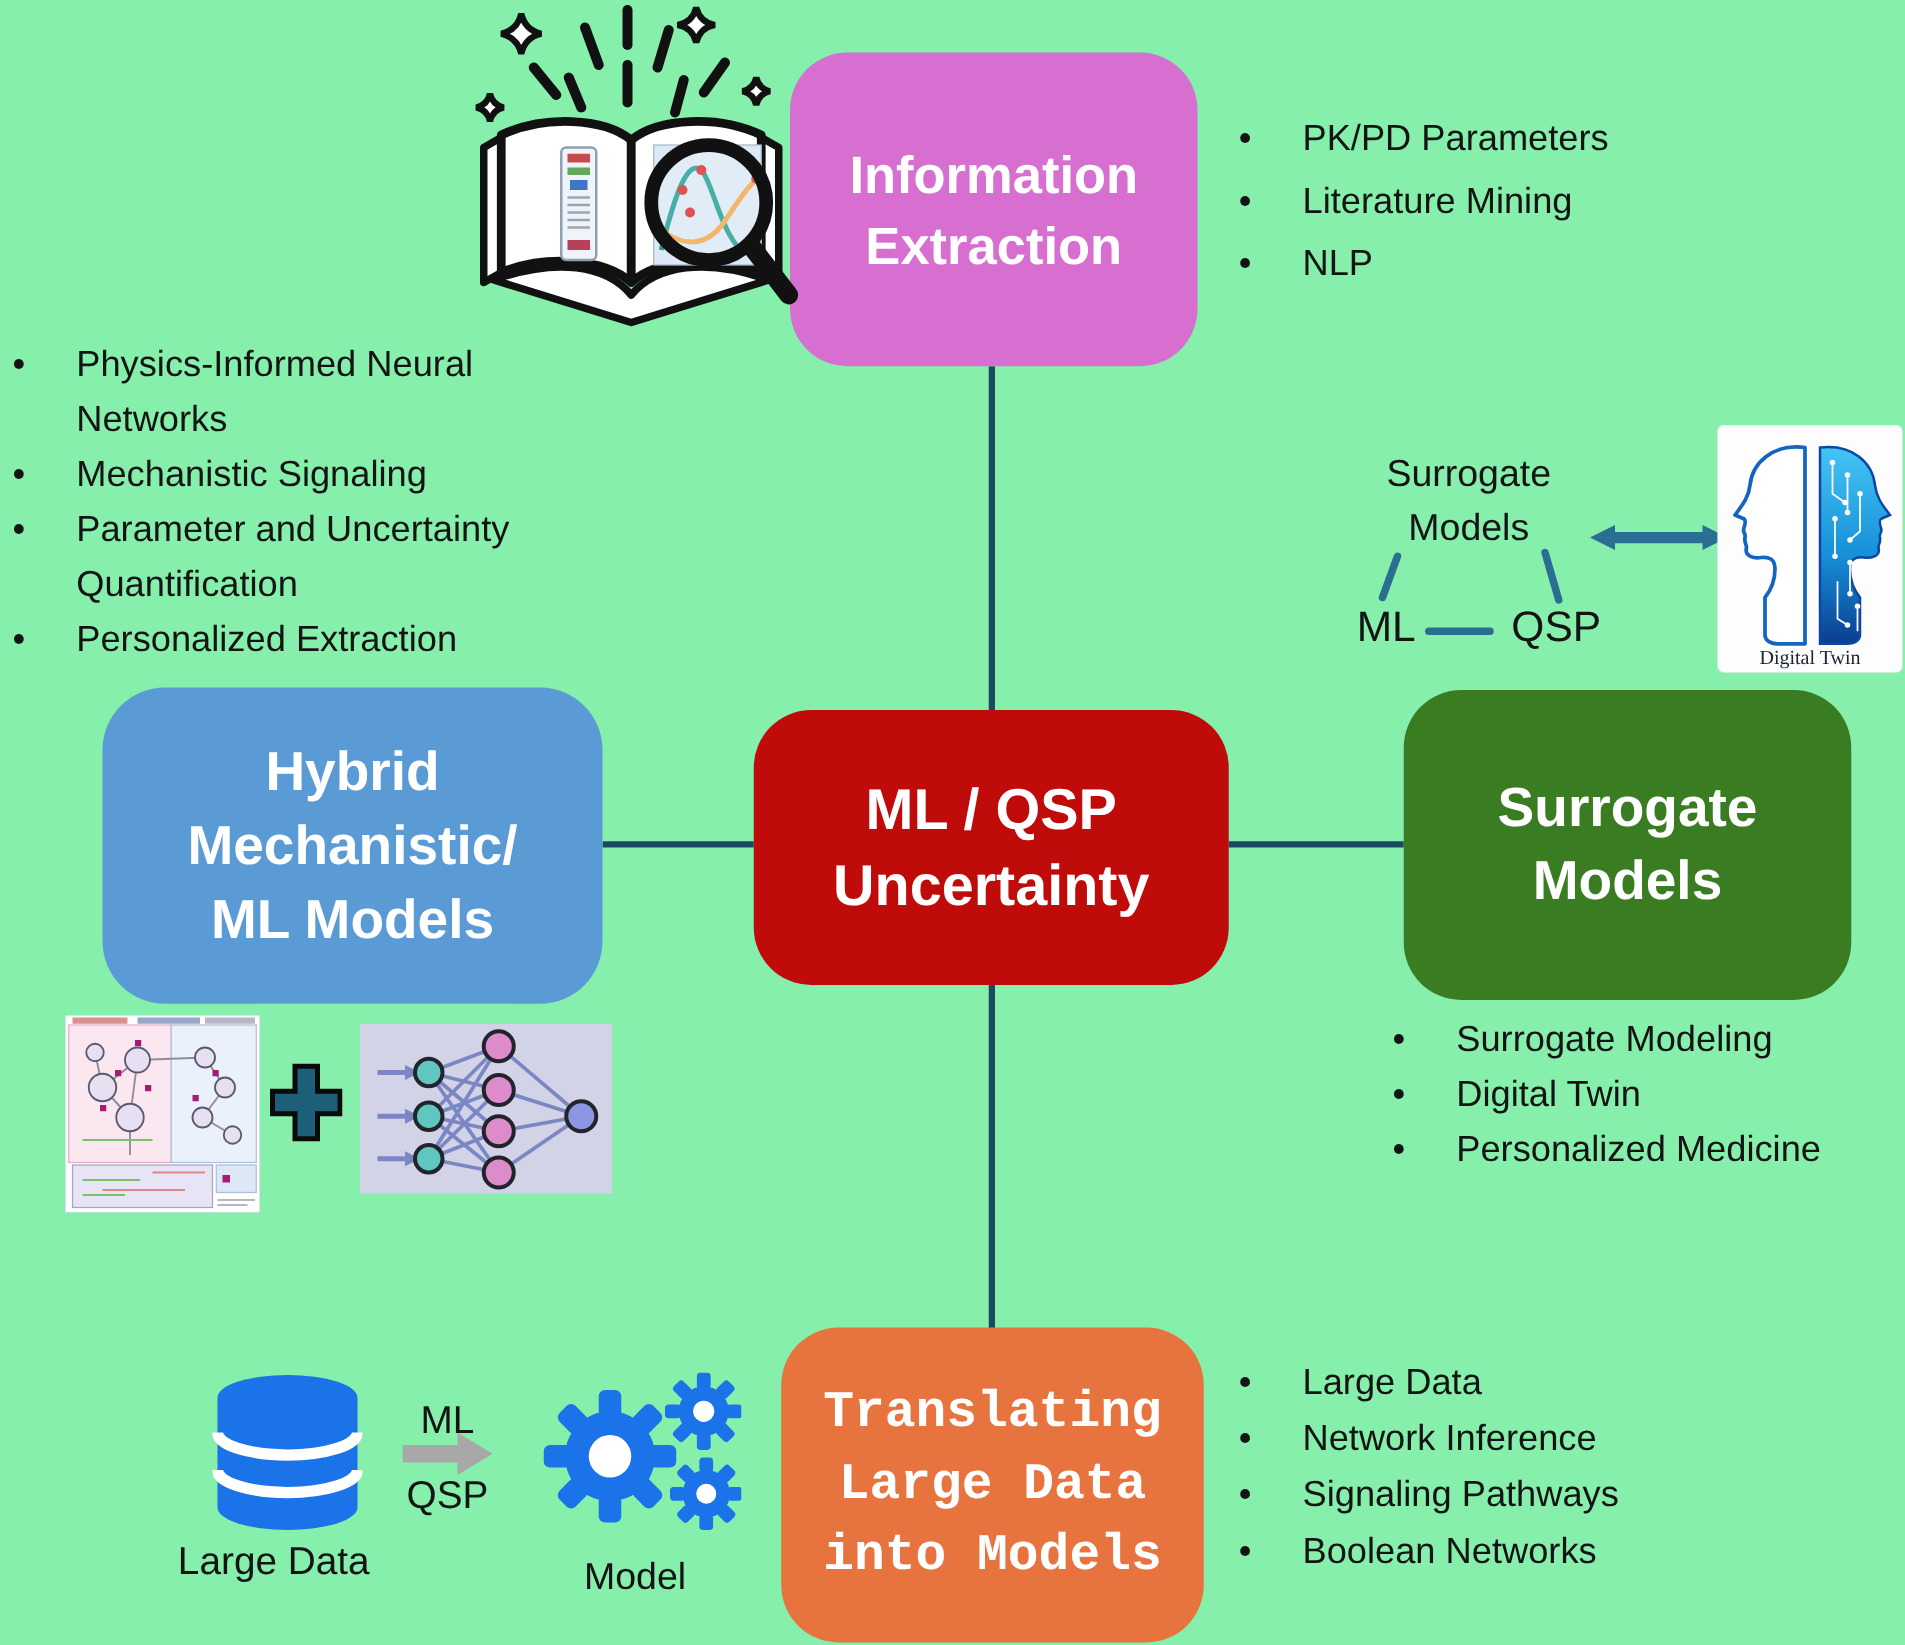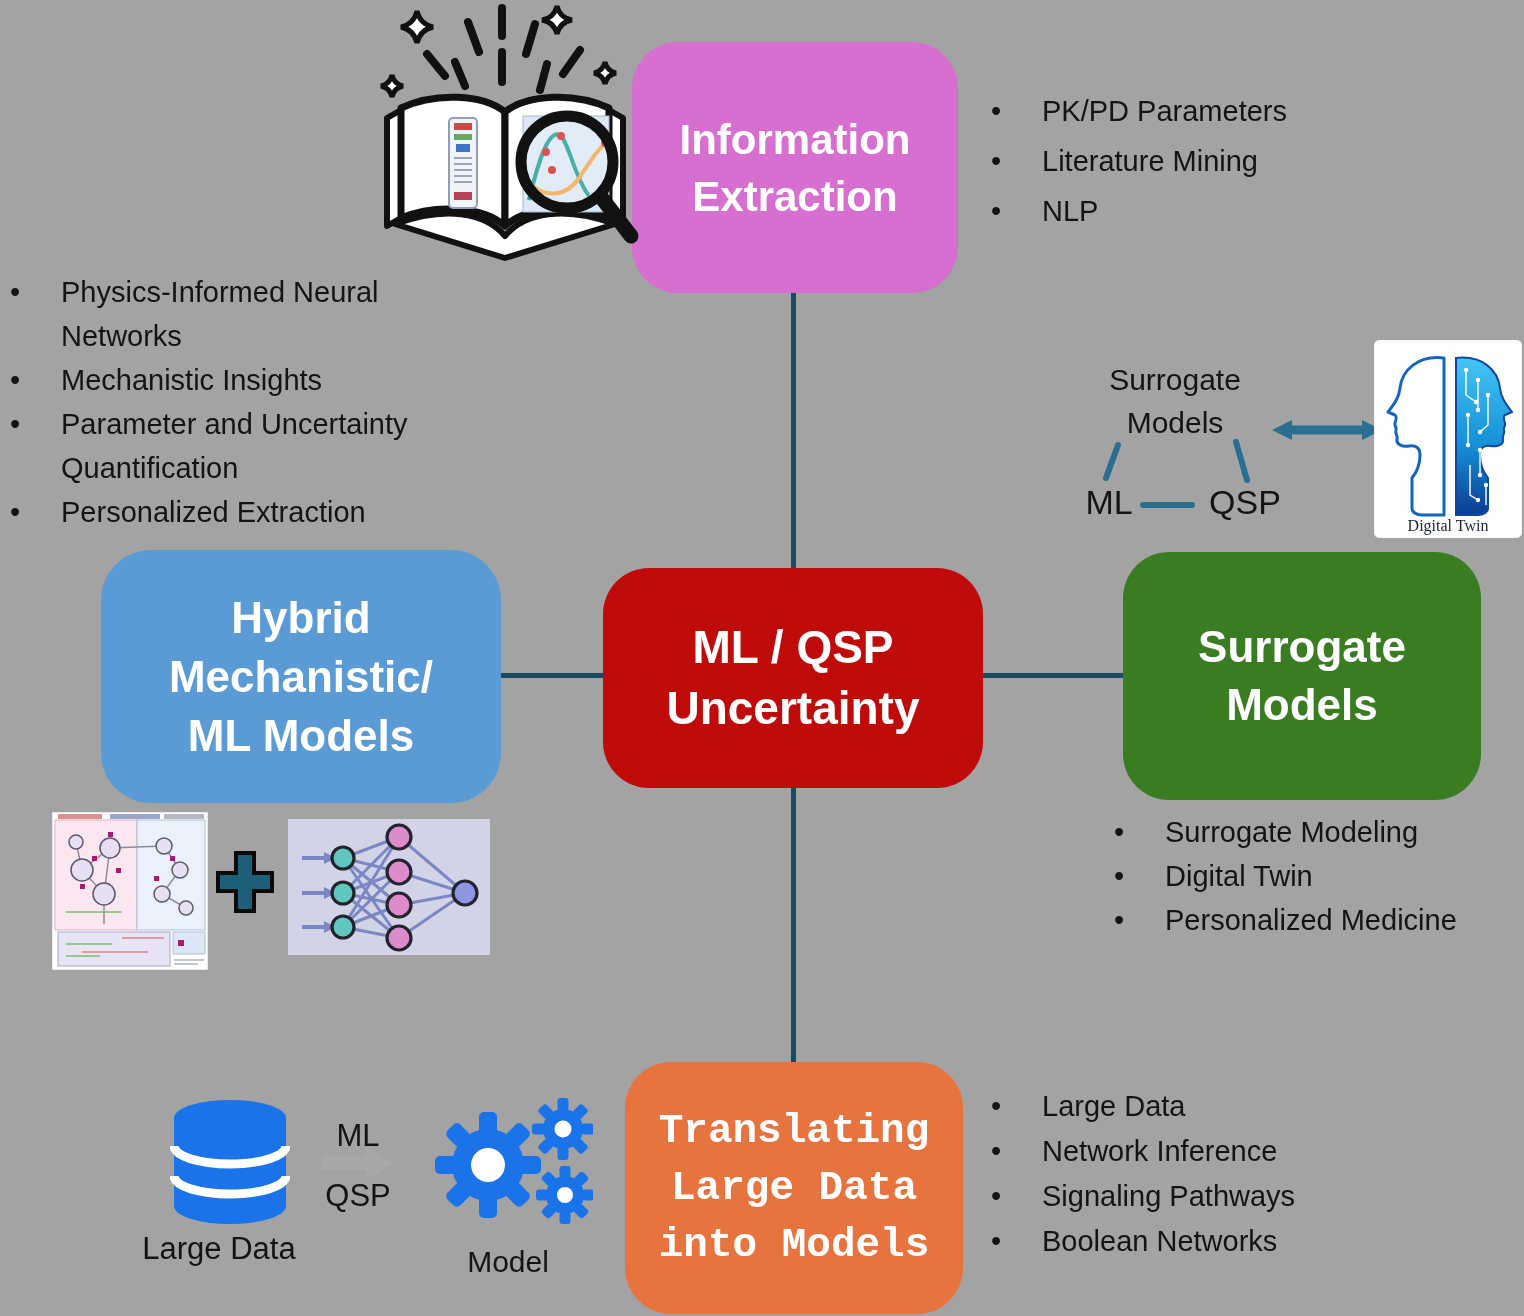--- a/index.html
+++ b/index.html
@@ -1,27 +1,27 @@
 <!DOCTYPE html>
 <html><head>
 <meta charset="utf-8">
 <style>
   html,body { margin:0; padding:0; background:#ffffff; }
   #canvas {
-    position:relative; width:1524px; height:1316px; background:#a3a3a3;
+    position:relative; width:1524px; height:1316px; background:#86efac;
     font-family:"Liberation Sans", sans-serif; color:#141414; overflow:hidden;
   }
   
   .box {
     position:absolute; display:flex; align-items:center; justify-content:center;
     text-align:center; color:#ffffff; font-weight:bold; white-space:pre-line;
   }
   .box .title { white-space:pre-line; }
   #box-top    { left:632px;  top:42px;   width:326px; height:251px; background:#d76fd0; border-radius:46px; font-size:42px; line-height:57px; }
-  #box-left   { left:82px;   top:550px;  width:400px; height:253px; background:#5b9bd5; border-radius:50px; font-size:44px; line-height:59px;margin-left:19px; }
+  #box-left   { left:82px;   top:550px;  width:400px; height:253px; background:#5b9bd5; border-radius:50px; font-size:44px; line-height:59px; }
   #box-center { left:603px;  top:568px;  width:380px; height:220px; background:#c00b0b; border-radius:46px; font-size:46px; line-height:61px; }
   #box-right  { left:1123px; top:552px;  width:358px; height:248px; background:#3a7c22; border-radius:46px; font-size:44px; line-height:58px; }
   #box-bottom { left:625px;  top:1062px; width:338px; height:252px; background:#e7743e; border-radius:46px; font-size:41px; line-height:57px;font-family:Liberation Mono, monospace; }
   
   .connector { position:absolute; background:#1b4a60; }
   #conn-top    { left:791px; top:293px; width:5px;  height:277px; }
   #conn-bottom { left:791px; top:786px; width:5px;  height:278px; }
   #conn-left   { left:482px; top:673px; width:121px; height:5px; }
   #conn-right  { left:983px; top:673px; width:140px; height:5px; }
   
@@ -90,21 +90,21 @@
 into Models</span>
   </div>
 
   <ul class="bullets" id="list-top">
     <li>PK/PD Parameters</li>
     <li>Literature Mining</li>
     <li>NLP</li>
   </ul>
   <ul class="bullets" id="list-left">
     <li>Physics-Informed Neural Networks</li>
-    <li>Mechanistic Insights</li>
+    <li>Mechanistic Signaling</li>
     <li>Parameter and Uncertainty Quantification</li>
     <li>Personalized Extraction</li>
   </ul>
   <ul class="bullets" id="list-right">
     <li>Surrogate Modeling</li>
     <li>Digital Twin</li>
     <li>Personalized Medicine</li>
   </ul>
   <ul class="bullets" id="list-bottom">
     <li>Large Data</li>

